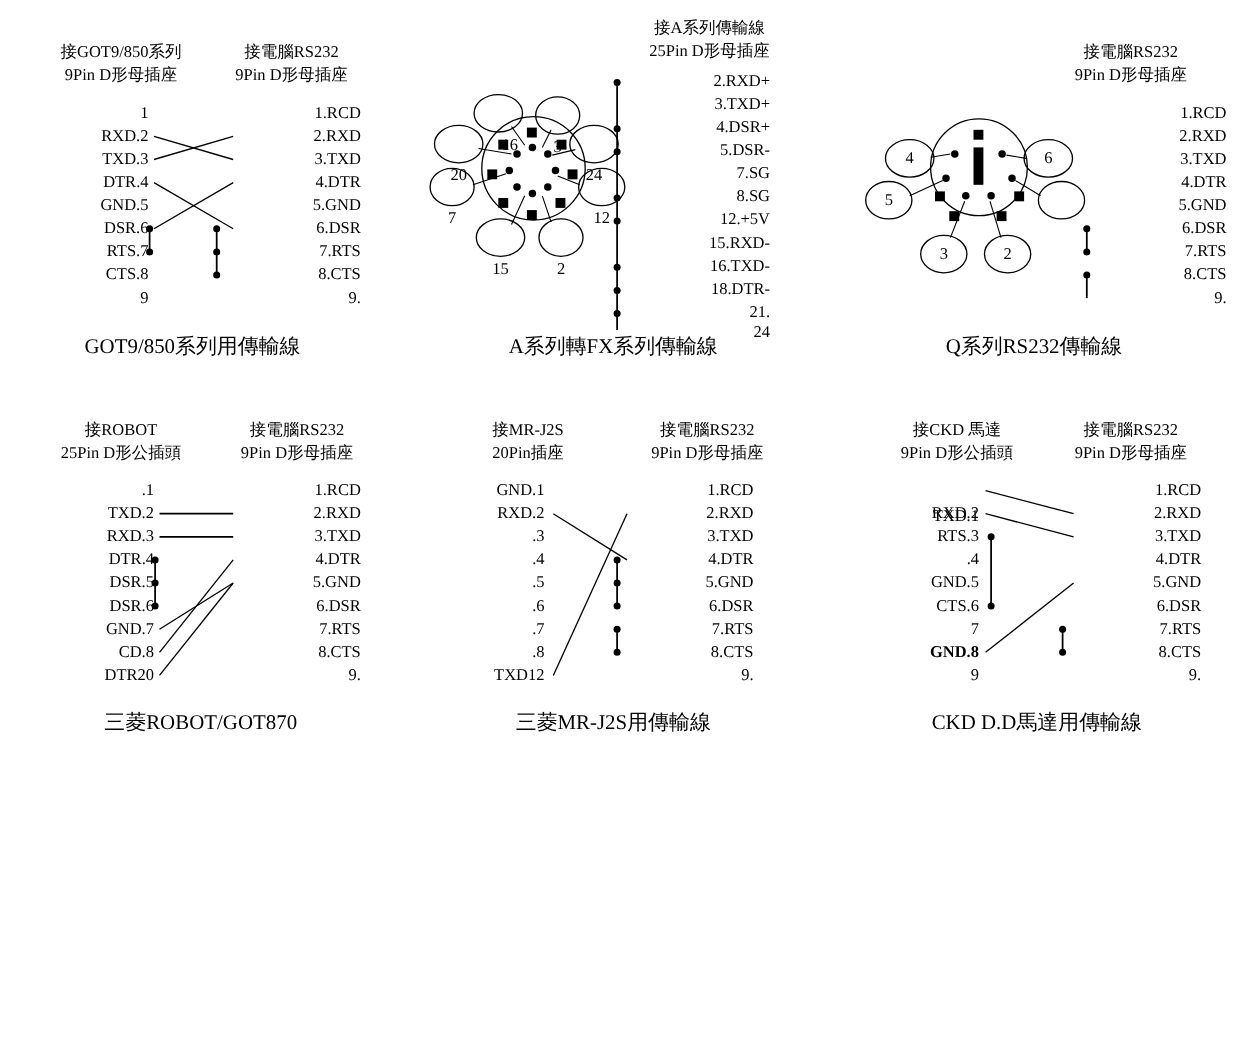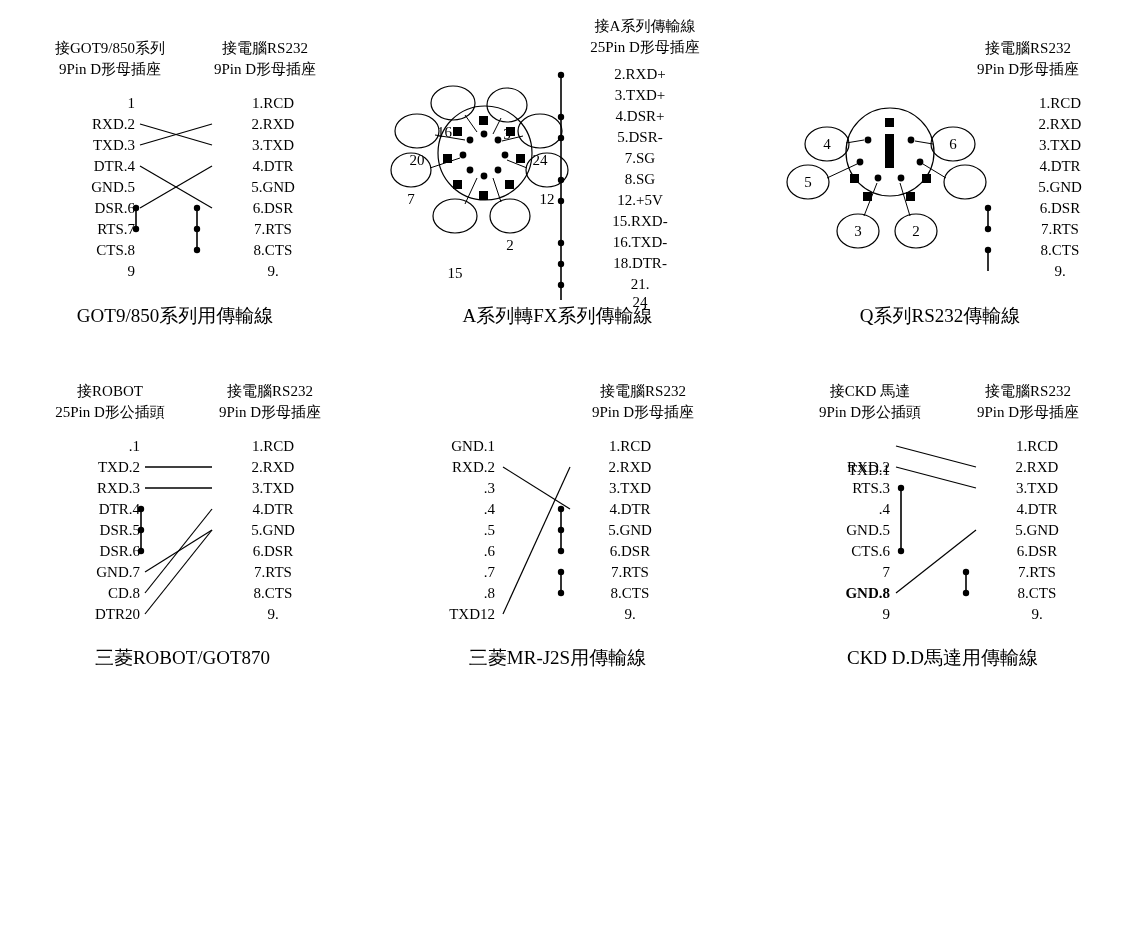--- a/index.html
+++ b/index.html
@@ -32,21 +32,21 @@
     line-height: 26px;
     white-space: nowrap;
   }
   .pin {
     position: absolute;
     font-size: 15px;
     line-height: 21px;
     white-space: nowrap;
   }
   .pin.right-align { text-align: right; }
-  .pin.left-align { text-align: center; }
+  .pin.left-align { text-align: right; }
   svg.wires {
     position: absolute;
     left: 0;
     top: 0;
     overflow: visible;
   }
   svg.wires line, svg.wires path, svg.wires circle.conn, svg.wires ellipse {
     stroke: #000000;
   }
   .dot { fill: #000000; }
@@ -152,27 +152,27 @@
     <line x1="50" y1="65" x2="80" y2="70" stroke-width="1"></line>
     <line x1="138" y1="66" x2="117" y2="71" stroke-width="1"></line>
     <line x1="45" y1="98" x2="75" y2="88" stroke-width="1"></line>
     <line x1="142" y1="98" x2="122" y2="90" stroke-width="1"></line>
     <line x1="80" y1="134" x2="92" y2="108" stroke-width="1"></line>
     <line x1="116" y1="132" x2="108" y2="108" stroke-width="1"></line>
 
     <line x1="170" y1="0" x2="170" y2="0" stroke-width="1"></line>
   </svg>
 
-  <div class="pin" style="left:62px;top:122px;width:34px;text-align:left;">16</div>
+  <div class="pin" style="left:62px;top:122px;width:34px;text-align:right;">16</div>
   <div class="pin" style="left:116px;top:124px;width:32px;text-align:center;">3</div>
   <div class="pin" style="left:25px;top:150px;width:34px;text-align:center;">20</div>
   <div class="pin" style="left:148px;top:150px;width:34px;text-align:center;">24</div>
   <div class="pin" style="left:20px;top:189px;width:32px;text-align:center;">7</div>
   <div class="pin" style="left:156px;top:189px;width:32px;text-align:center;">12</div>
-  <div class="pin" style="left:64px;top:235px;width:32px;text-align:center;margin-top:28px;">15</div>
+  <div class="pin" style="left:64px;top:235px;width:32px;text-align:center;">15</div>
   <div class="pin" style="left:120px;top:235px;width:30px;text-align:center;">2</div>
 
   <div class="pin left-align" style="left:205px;top:64px;width:120px;">2.RXD+</div>
   <div class="pin left-align" style="left:205px;top:85px;width:120px;">3.TXD+</div>
   <div class="pin left-align" style="left:205px;top:106px;width:120px;">4.DSR+</div>
   <div class="pin left-align" style="left:205px;top:127px;width:120px;">5.DSR-</div>
   <div class="pin left-align" style="left:205px;top:148px;width:120px;">7.SG</div>
   <div class="pin left-align" style="left:205px;top:169px;width:120px;">8.SG</div>
   <div class="pin left-align" style="left:205px;top:190px;width:120px;">12.+5V</div>
   <div class="pin left-align" style="left:205px;top:211px;width:120px;">15.RXD-</div>
@@ -308,20 +308,24 @@
 
     <line x1="145" y1="269" x2="212" y2="185" stroke-width="1.2"></line>
   </svg>
 
   <div class="caption" style="left:10px;top:300px;width:345px;">
     <div>三菱ROBOT/GOT870</div>
   </div>
 </div>
 
 <div class="panel" style="left:375px;top:345px;width:375px;height:360px;">
+  <div class="hdr" style="left:15px;top:36px;width:180px;">
+    <div>接MR-J2S</div>
+    <div>20Pin插座</div>
+  </div>
   <div class="hdr" style="left:178px;top:36px;width:180px;">
     <div>接電腦RS232</div>
     <div>9Pin D形母插座</div>
   </div>
 
   <div class="pin right-align" style="left:10px;top:91px;width:110px;">GND.1</div>
   <div class="pin right-align" style="left:10px;top:112px;width:110px;">RXD.2</div>
   <div class="pin right-align" style="left:10px;top:133px;width:110px;">.3</div>
   <div class="pin right-align" style="left:10px;top:154px;width:110px;">.4</div>
   <div class="pin right-align" style="left:10px;top:175px;width:110px;">.5</div>

